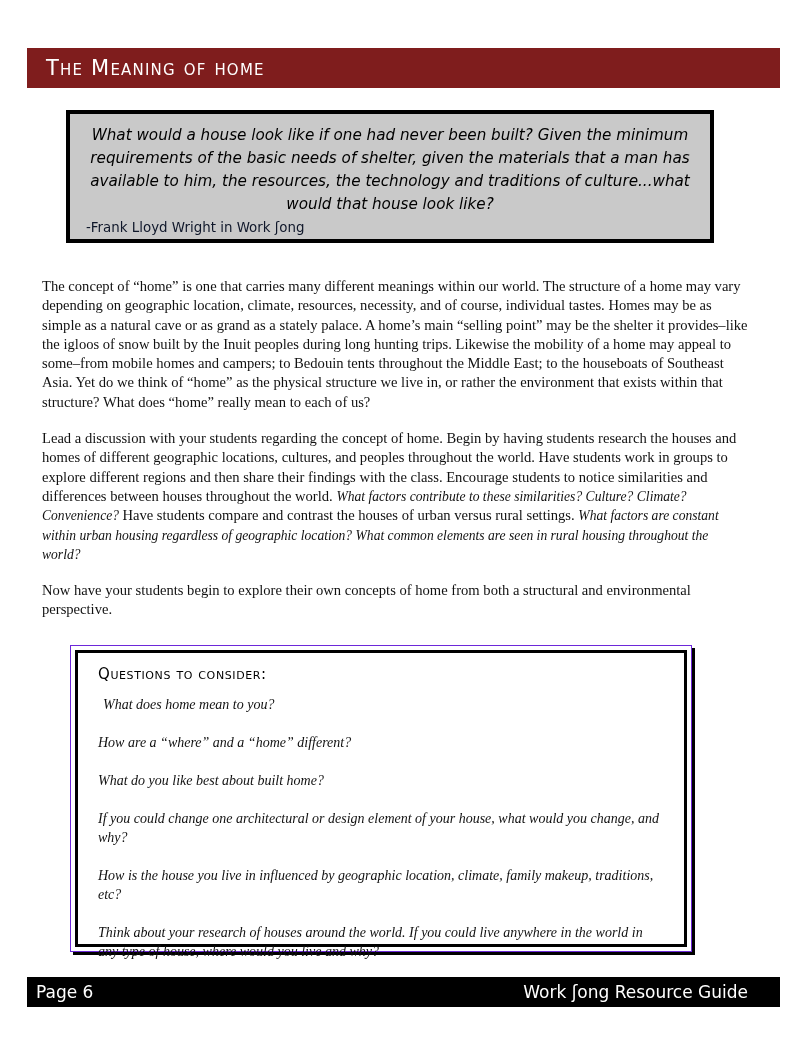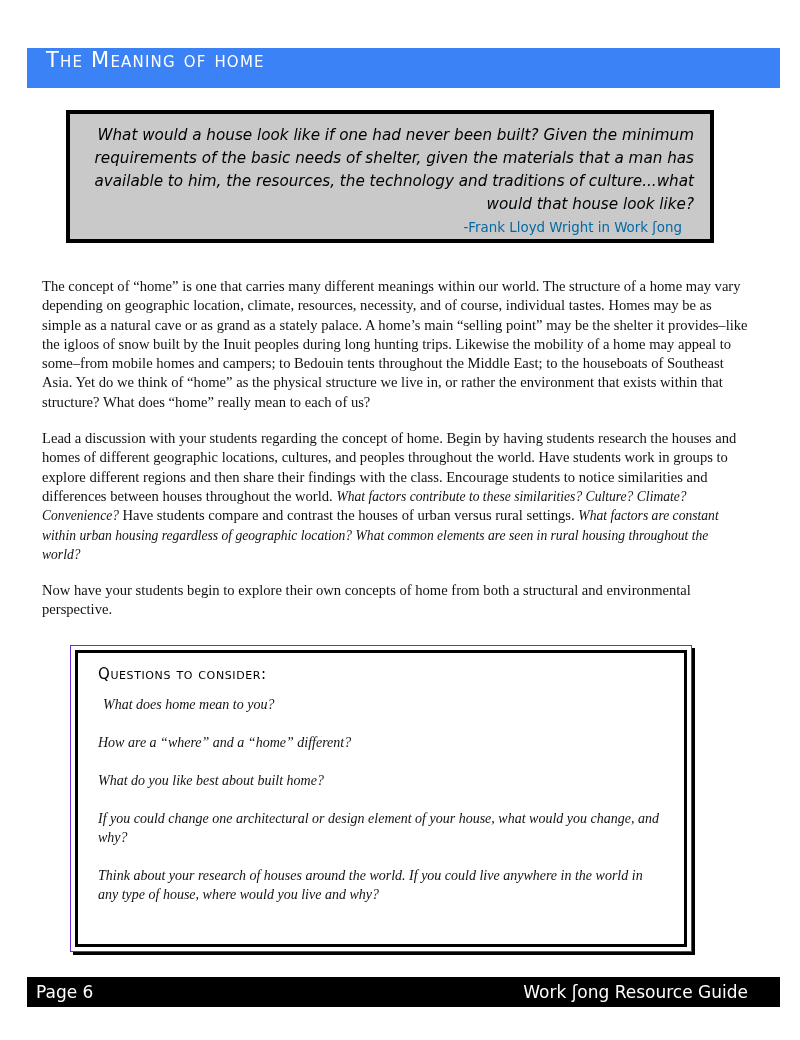--- a/index.html
+++ b/index.html
@@ -24,22 +24,23 @@
     background: #ffffff;
   }
 
   
   .header-bar {
     position: absolute;
     left: 27px;
     top: 48px;
     width: 753px;
     height: 40px;
-    background: #3b82f6;
+    background: #7f1d1d;
     display: flex;
+    align-items: center;
   }
   .header-title {
     color: #ffffff;
     font-family: "DejaVu Sans", sans-serif;
     font-size: 21px;
     letter-spacing: 1.2px;
     font-weight: 400;
     font-variant: small-caps;
     text-transform: none;
     padding-left: 19px;
@@ -56,28 +57,27 @@
     background: #c9c9c9;
     border: 4px solid #000000;
     padding: 10px 16px 6px 16px;
   }
   .quote-text {
     font-family: "DejaVu Sans", sans-serif;
     font-style: italic;
     font-size: 15.2px;
     line-height: 1.52;
     color: #000000;
-    text-align: right;
+    text-align: center;
     margin: 0;
   }
   .quote-attrib {
     font-family: "DejaVu Sans", sans-serif;
     font-size: 13.4px;
-    color: #0369a1;
-    text-align: right;
+    color: #0f172a;
     margin: 4px 12px 0 0;
     white-space: nowrap;
   }
   .sbar { font-style: normal; }
 
   
   .body-area {
     position: absolute;
     left: 42px;
     top: 277px;
@@ -182,20 +182,21 @@
     <p class="para"><span>Now have your students begin to explore their own concepts of home from both a structural and environmental perspective.</span></p>
   </div>
 
   <div class="questions-box">
     <div class="questions-inner">
       <div class="questions-heading">Questions to consider:</div>
       <p class="question first">What does home mean to you?</p>
       <p class="question">How are a “where” and a “home” different?</p>
       <p class="question">What do you like best about built home?</p>
       <p class="question">If you could change one architectural or design element of your house, what would you change, and why?</p>
+      <p class="question">How is the house you live in influenced by geographic location, climate, family makeup, traditions, etc?</p>
       <p class="question">Think about your research of houses around the world.  If you could live anywhere in the world in any type of house, where would you live and why?</p>
     </div>
   </div>
 
   <div class="footer-bar">
     <div class="footer-left">Page 6</div>
     <div class="footer-right"><span>Work </span><span class="sbar">ʃ</span><span>ong Resource Guide</span></div>
   </div>
 
 </div>

